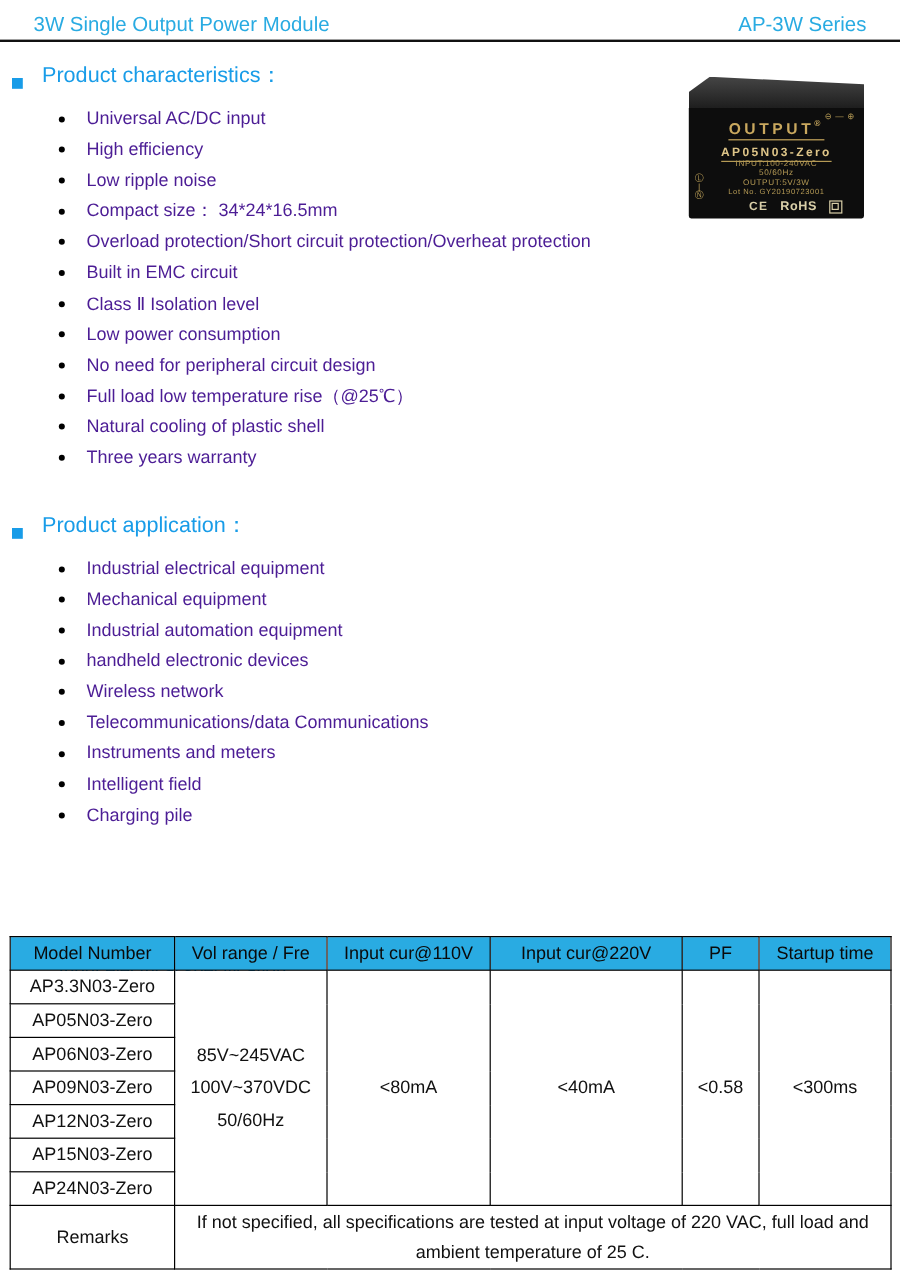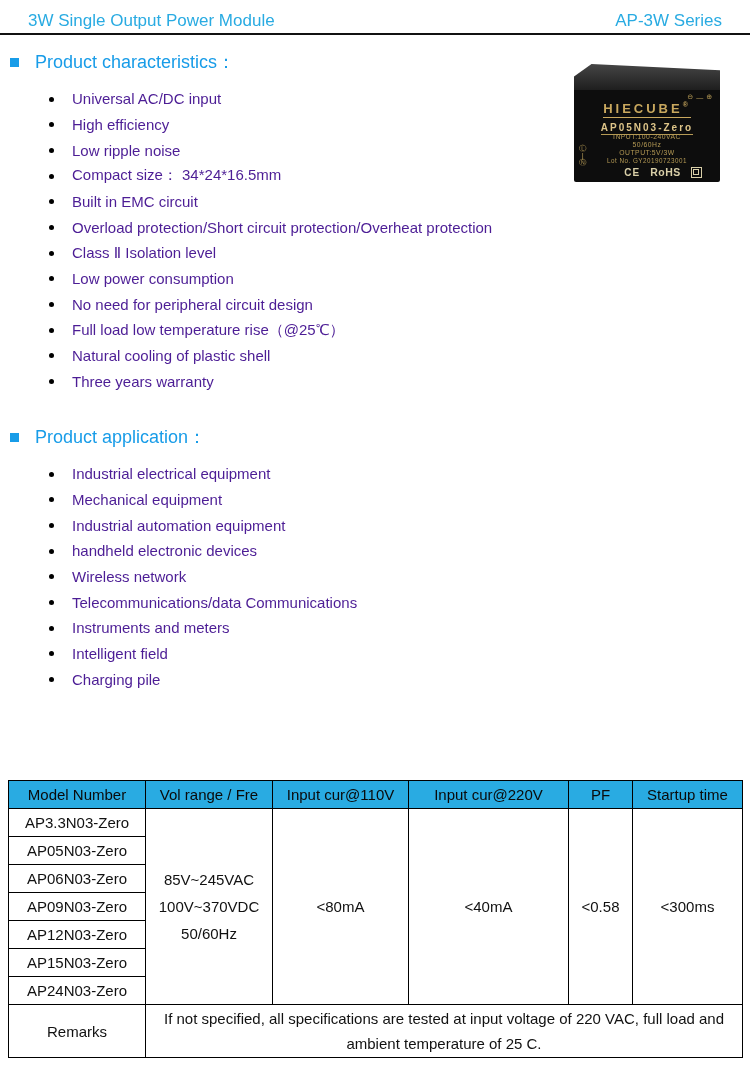--- a/index.html
+++ b/index.html
@@ -4,21 +4,21 @@
 <style>
   html,body{margin:0;padding:0;background:#ffffff;}
   body{width:750px;height:1068px;position:relative;font-family:"Liberation Sans",sans-serif;color:#111;overflow:hidden;}
 
   
   .hdr-left{position:absolute;left:28px;top:11px;font-size:17px;color:#29ABE2;white-space:nowrap;}
   .hdr-right{position:absolute;right:28px;top:11px;font-size:17px;color:#29ABE2;white-space:nowrap;}
   .hdr-rule{position:absolute;left:0;top:33px;width:750px;height:2px;background:#111;}
 
   
-  .sec-head{position:absolute;display:flex;align-items:center;color:#189CE8;}
+  .sec-head{position:absolute;display:flex;align-items:flex-end;color:#189CE8;}
   .sec-bullet{width:9px;height:9px;background:#189CE8;margin-right:16px;flex:0 0 auto;}
   .sec-title{font-size:18px;}
   #sec1{left:10px;top:50px;}
   #sec2{left:10px;top:425px;}
   #sec3{left:12px;top:798px;gap:15px;}
   #sec3 .sec-bullet{width:8px;height:8px;margin-right:14px;}
   #sec3 .sec-title{font-size:15.5px;}
 
   
   ul.blist{position:absolute;left:48px;margin:0;padding:0;list-style:none;}
@@ -69,40 +69,40 @@
 <div class="sec-head" id="sec1">
   <span class="sec-bullet"></span>
   <span class="sec-title">Product characteristics：</span>
 </div>
 
 <ul class="blist" id="char-list">
   <li>Universal AC/DC input</li>
   <li>High efficiency</li>
   <li>Low ripple noise</li>
   <li>Compact size： 34*24*16.5mm</li>
+  <li>Overload protection/Short circuit protection/Overheat protection</li>
   <li>Built in EMC circuit</li>
-  <li>Overload protection/Short circuit protection/Overheat protection</li>
   <li>Class Ⅱ Isolation level</li>
   <li>Low power consumption</li>
   <li>No need for peripheral circuit design</li>
   <li>Full load low temperature rise（@25℃）</li>
   <li>Natural cooling of plastic shell</li>
   <li>Three years warranty</li>
 </ul>
 
 <div class="module">
   <div class="module-top"></div>
   <div class="module-front">
     <div class="mod-terms">
       <span>⊖</span>
       <span>—</span>
       <span>⊕</span>
     </div>
     <div class="mod-brand-row">
-      <span class="mod-brand"><span>HIECUBE</span><span class="mod-reg">®</span></span>
+      <span class="mod-brand"><span>OUTPUT</span><span class="mod-reg">®</span></span>
     </div>
     <div class="mod-model-row">
       <span class="mod-model">AP05N03-Zero</span>
     </div>
     <div class="mod-line mod-l1">INPUT:100-240VAC</div>
     <div class="mod-line mod-l2">50/60Hz</div>
     <div class="mod-line mod-l3">OUTPUT:5V/3W</div>
     <div class="mod-line mod-l4">Lot No. GY20190723001</div>
     <div class="mod-ln">
       <div>Ⓛ</div>

